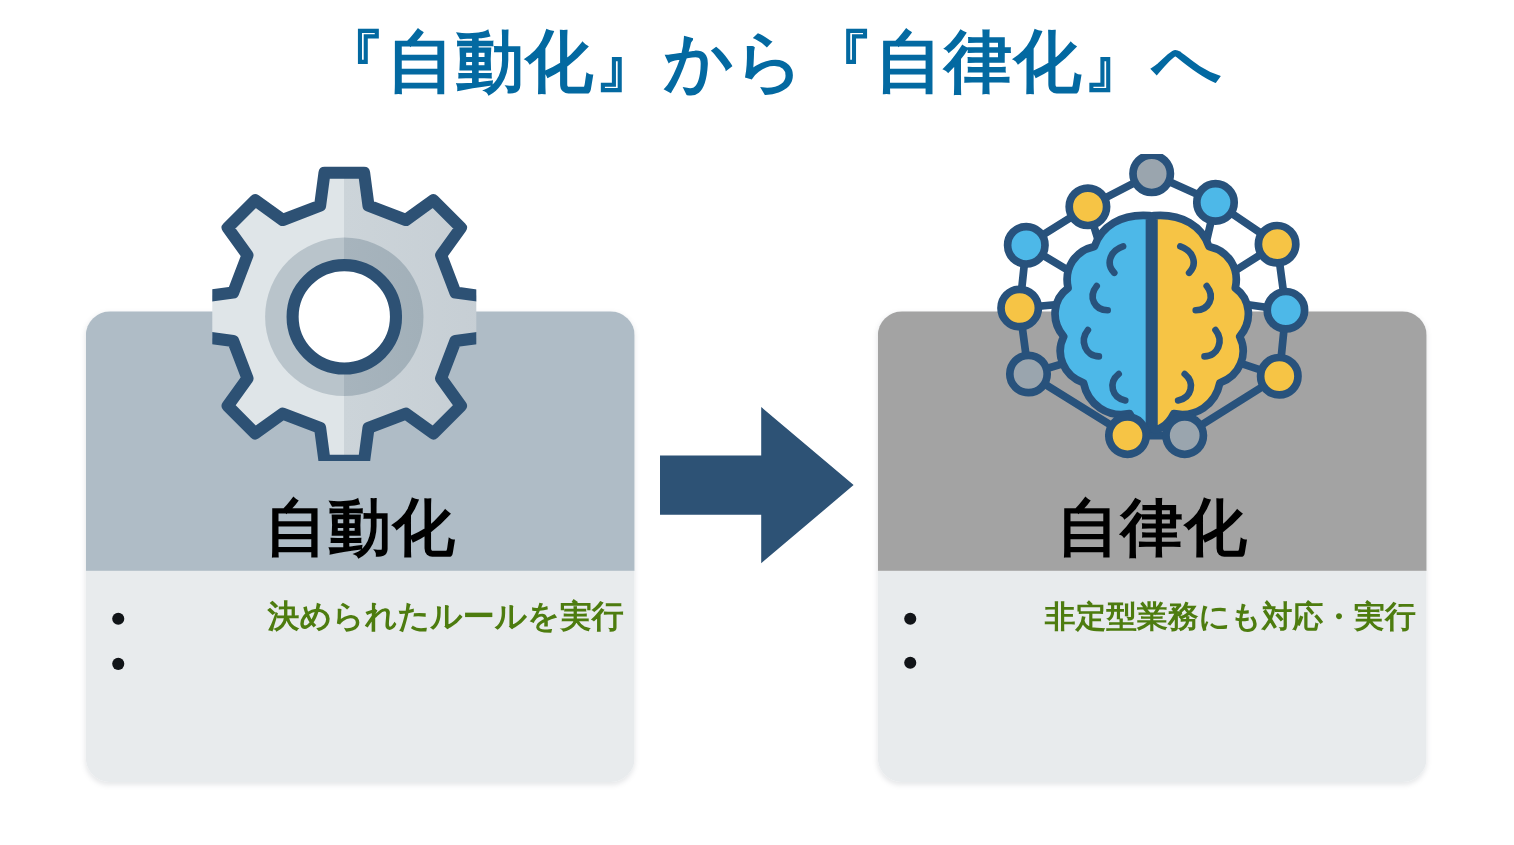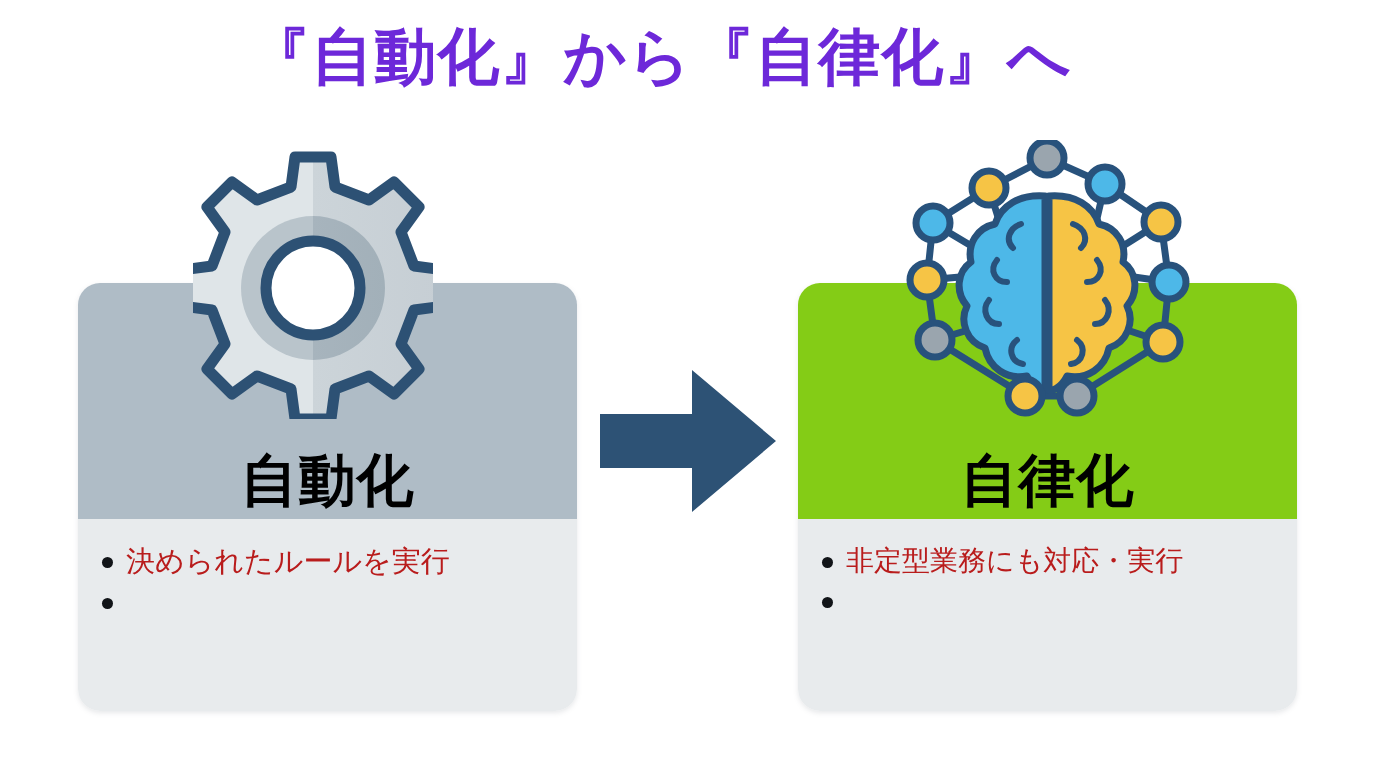--- a/index.html
+++ b/index.html
@@ -24,23 +24,24 @@
   
   .main-title {
     position: absolute;
     left: 0;
     top: 24px;
     width: 1320px;
     text-align: center;
     font-size: 62px;
     font-weight: bold;
     letter-spacing: 1px;
-    color: #6d28d9;
+    color: #0369a1;
     line-height: 1.05;
     white-space: nowrap;
+    padding-left: 40px;
   }
 
   
   .card {
     position: absolute;
     width: 499px;
     height: 428px;
     top: 283px;
     border-radius: 22px;
     overflow: hidden;
@@ -51,21 +52,21 @@
 
   .card-header {
     position: absolute;
     left: 0;
     top: 0;
     width: 100%;
     height: 236px;
     box-sizing: border-box;
   }
   .card-left .card-header  { background: #afbcc6; }
-  .card-right .card-header { background: #84cc16; }
+  .card-right .card-header { background: #a3a3a3; }
 
   .card-title {
     position: absolute;
     left: 0;
     bottom: 10px;
     width: 100%;
     text-align: center;
     font-size: 57px;
     font-weight: bold;
     color: #000000;
@@ -87,24 +88,25 @@
 
   .bullet-list {
     list-style: none;
     margin: 0;
     padding: 0 10px 0 24px;
   }
   .bullet-item {
     display: flex;
     align-items: flex-start;
     font-size: 29px;
-    font-weight: normal;
-    color: #b91c1c;
+    font-weight: bold;
+    color: #4d7c0f;
     line-height: 1.42;
     white-space: nowrap;
+    justify-content: space-between;
   }
   .card-right .bullet-item { font-size: 28px; }
 
   .bullet-dot {
     flex: 0 0 auto;
     width: 11px;
     height: 11px;
     border-radius: 50%;
     background: #111418;
     margin: 16px 13px 0 0;

